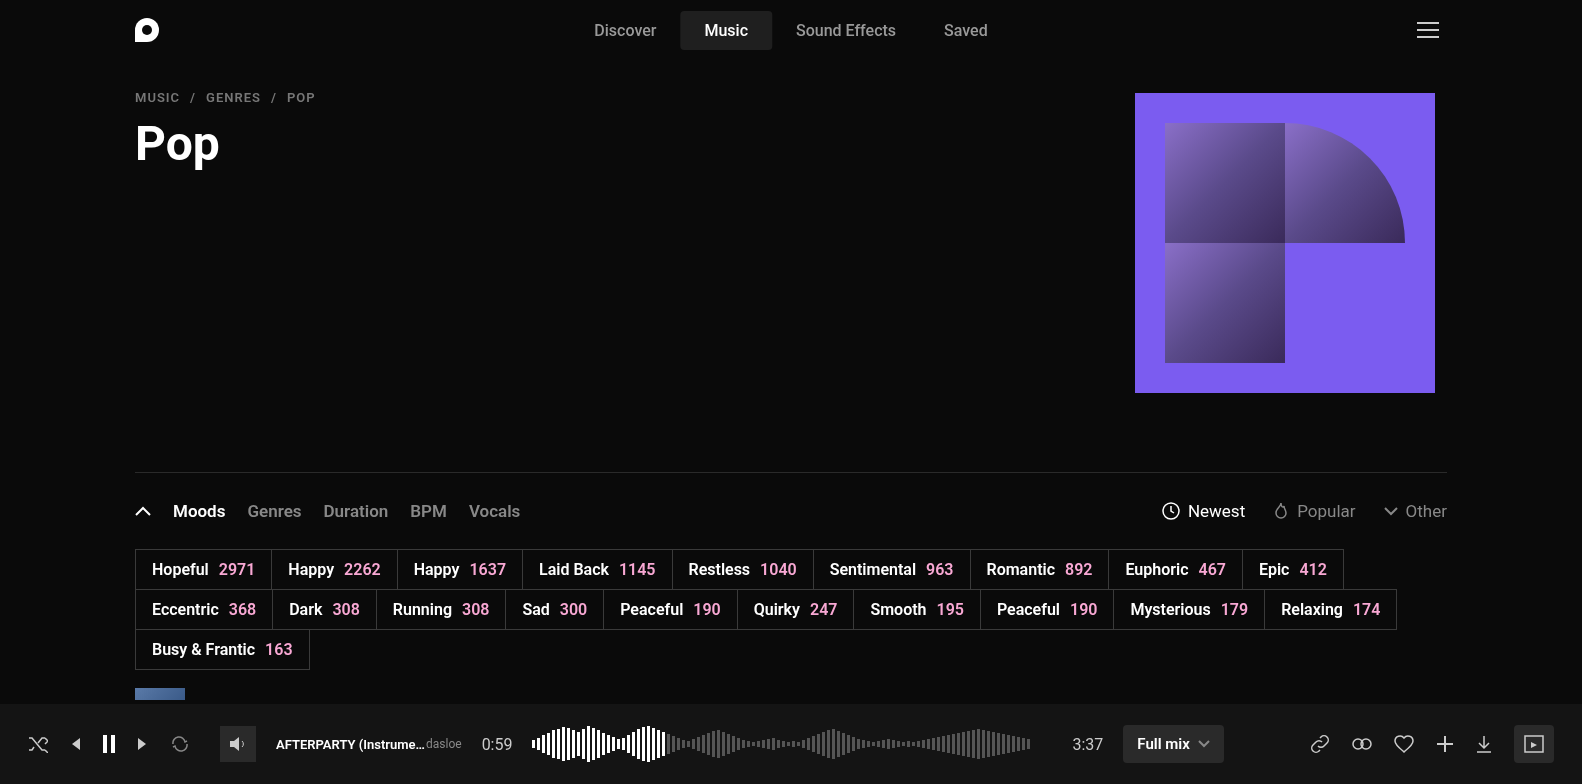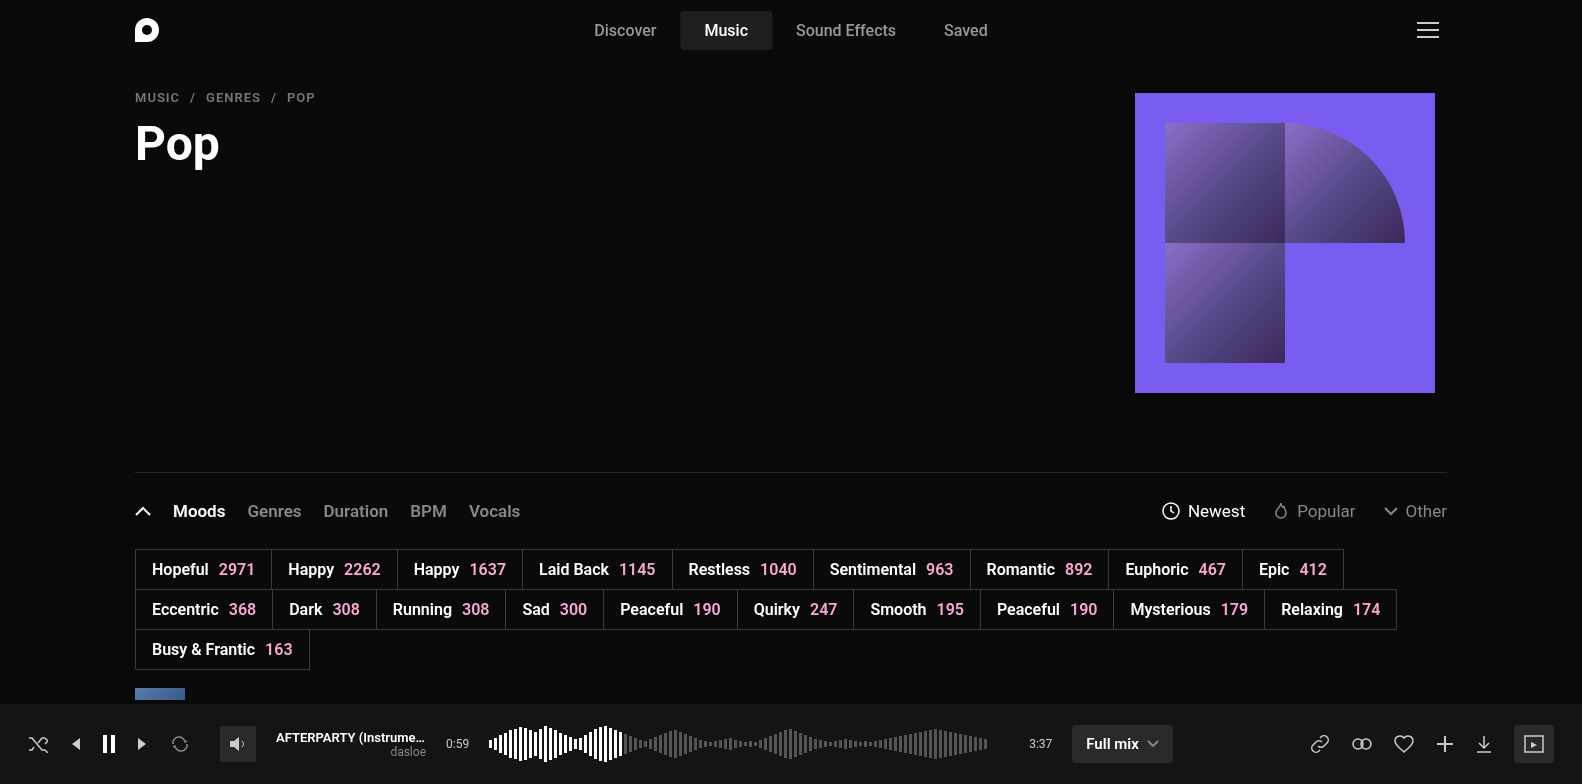--- a/index.html
+++ b/index.html
@@ -177,37 +177,36 @@
   justify-content: center;
 }
 .thumb {
   width: 40px;
   height: 40px;
   background: #2a2a2a;
   margin-left: 10px;
 }
 .track-info {
   display: flex;
-  flex-direction: column;
+  flex-direction: row;
   min-width: 150px;
-  text-align: right;
 }
 .track-title {
   font-size: 13px;
   font-weight: 600;
   white-space: nowrap;
   overflow: hidden;
   text-overflow: ellipsis;
   max-width: 150px;
 }
 .track-artist {
   font-size: 12px;
   color: #888;
 }
-.time { font-size: 12px; color: #ccc; }
+.time { font-size: 16px; color: #ccc; }
 .waveform {
   flex: 1;
   height: 40px;
   position: relative;
   display: flex;
   align-items: center;
   gap: 2px;
   max-width: 520px;
 }
 .wave-bar {

